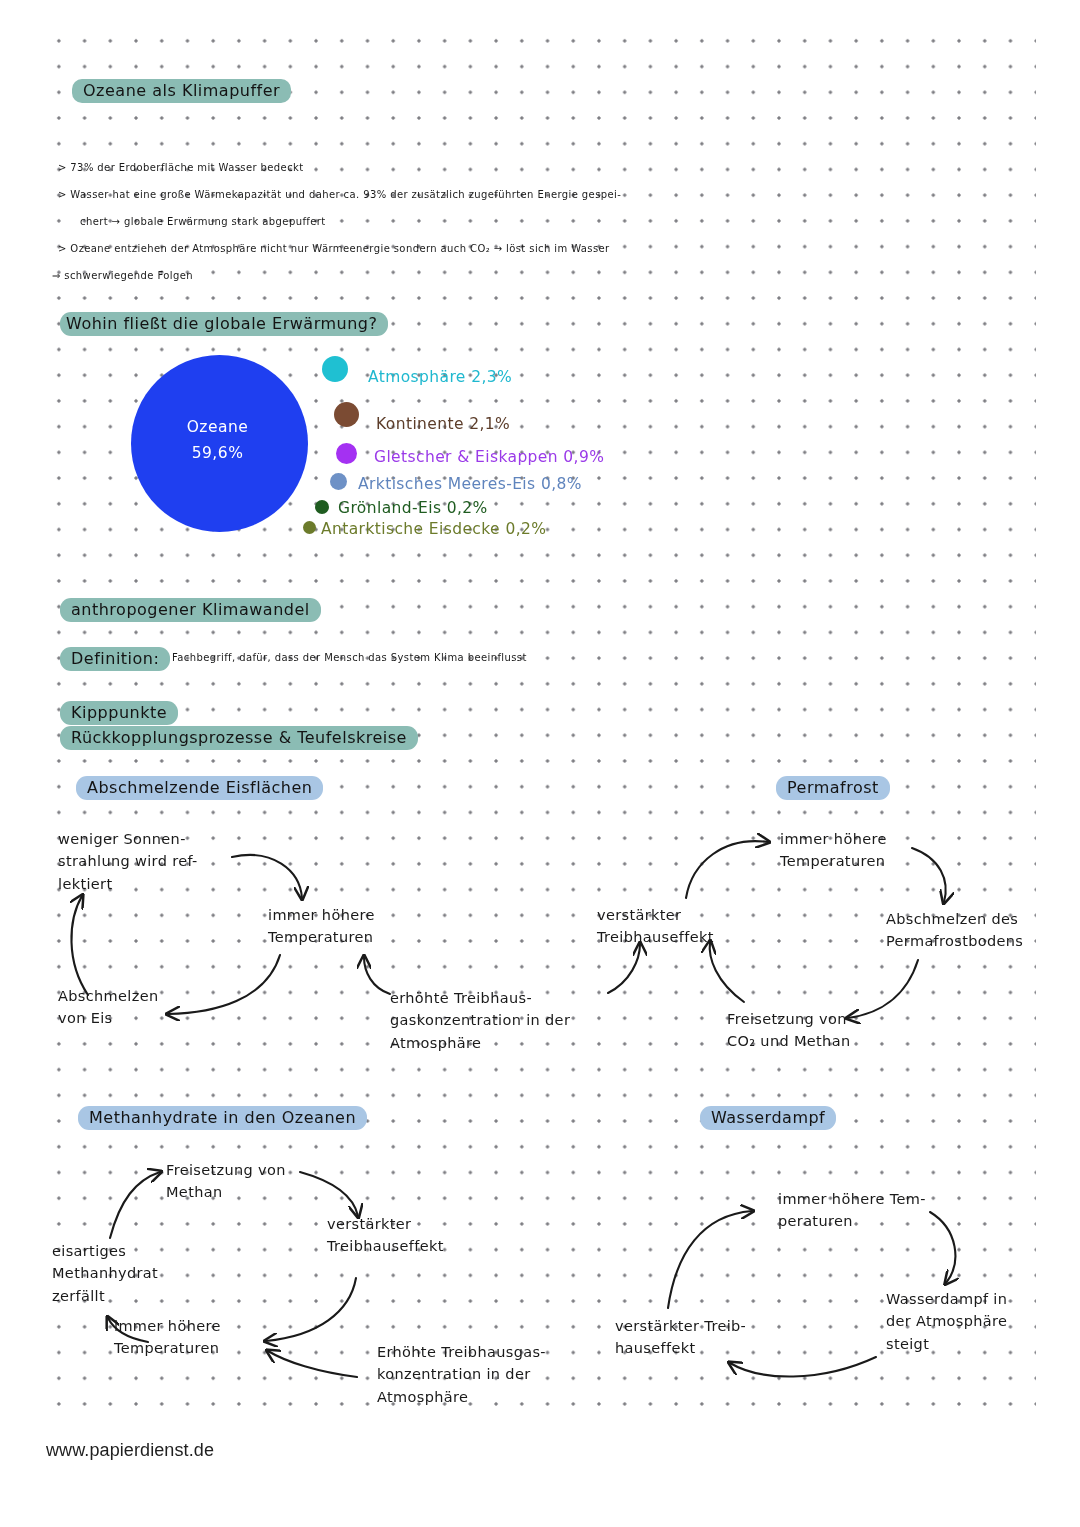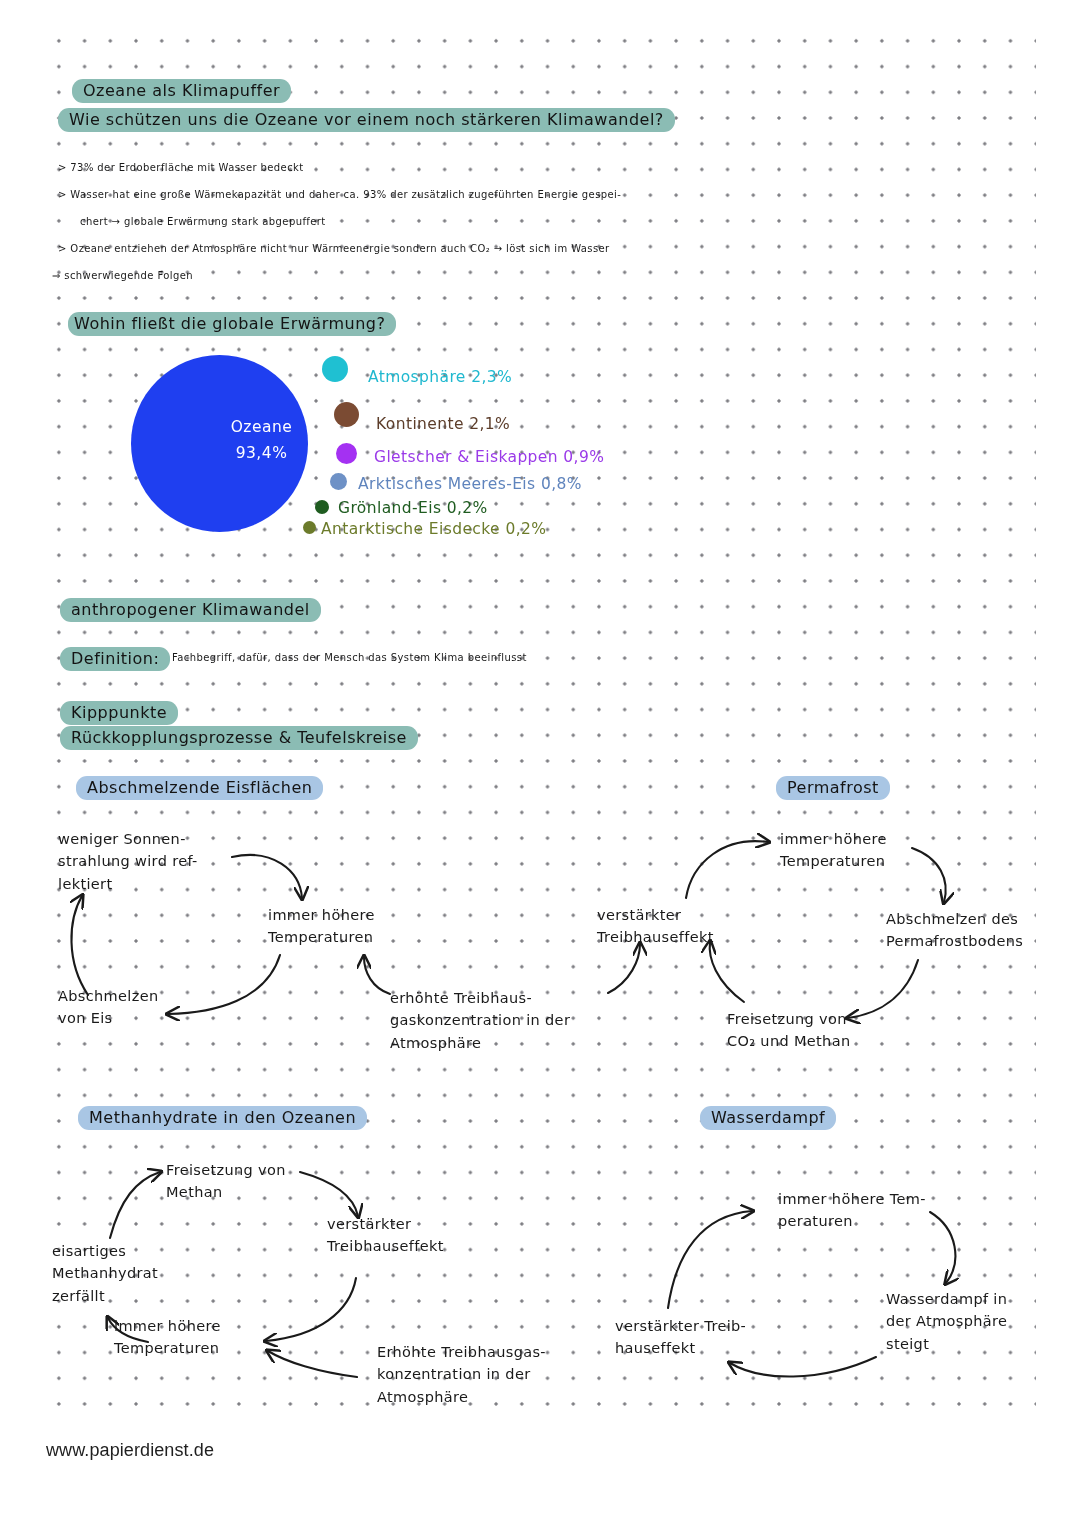--- a/index.html
+++ b/index.html
@@ -107,40 +107,39 @@
     letter-spacing: 0.1px;
   }
 </style>
 </head>
 <body>
 
 <div id="page">
 
   <div id="dotgrid"></div>
 
-  <div class="hl hl-teal" style="left:72px; top:79px;">Ozeane als Klimapuffer</div>
-
-  <div class="hl hl-teal" style="left:58px; top:108px;">Wie schützen uns die Ozeane vor einem noch stärkeren Klimawandel?</div>
+  <div class="hl hl-teal" style="left:72px; top:79px;border-radius:10px;">Ozeane als Klimapuffer</div>
+
 
   <div class="hw bullet-line" style="left:58px; top:160px;">&gt; 73% der Erdoberfläche mit Wasser bedeckt</div>
 
   <div class="hw bullet-line" style="left:58px; top:187px;">&gt; Wasser hat eine große Wärmekapazität und daher ca. 93% der zusätzlich zugeführten Energie gespei-</div>
 
   <div class="hw bullet-line" style="left:80px; top:214px;">chert → globale Erwärmung stark abgepuffert</div>
 
   <div class="hw bullet-line" style="left:58px; top:241px;">&gt; Ozeane entziehen der Atmosphäre nicht nur Wärmeenergie sondern auch CO₂ → löst sich im Wasser</div>
 
   <div class="hw bullet-line" style="left:52px; top:268px;">⇒ schwerwiegende Folgen</div>
 
-  <div class="hl hl-teal" style="left:68px; top:312px;padding-left:6px;">Wohin fließt die globale Erwärmung?</div>
+  <div class="hl hl-teal" style="left:60px; top:312px;padding-left:6px;">Wohin fließt die globale Erwärmung?</div>
 
   <div id="pie-wrap" style="left:0; top:0; width:1080px; height:600px;">
 
     <div class="pie-circle" style="left:131px; top:355px; width:177px; height:177px; background:#1f3ff0;"></div>
-    <div class="pie-label" style="left:131px; top:414px; width:173px;padding-left:44px;"><span>Ozeane</span><br><span>93,4%</span></div>
+    <div class="pie-label" style="left:131px; top:414px; width:173px;"><span>Ozeane</span><br><span>59,6%</span></div>
 
     <div class="legend-dot" style="left:322px; top:356px; width:26px; height:26px; background:#1fc0d2;"></div>
     <div class="legend-text" style="left:368px; top:368px; color:#1fb8cf;"><span>Atmosphäre</span> <span>2,3%</span></div>
 
     <div class="legend-dot" style="left:334px; top:402px; width:25px; height:25px; background:#7b4b33;"></div>
     <div class="legend-text" style="left:376px; top:415px; color:#5c3d2a;"><span>Kontinente</span> <span>2,1%</span></div>
 
     <div class="legend-dot" style="left:336px; top:443px; width:21px; height:21px; background:#a431f2;"></div>
     <div class="legend-text" style="left:374px; top:448px; color:#9a3ae8;"><span>Gletscher &amp; Eiskappen</span> <span>0,9%</span></div>
 

